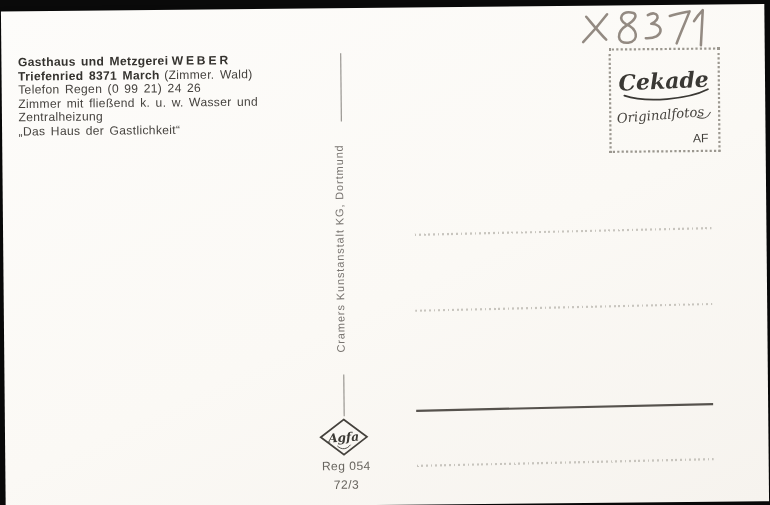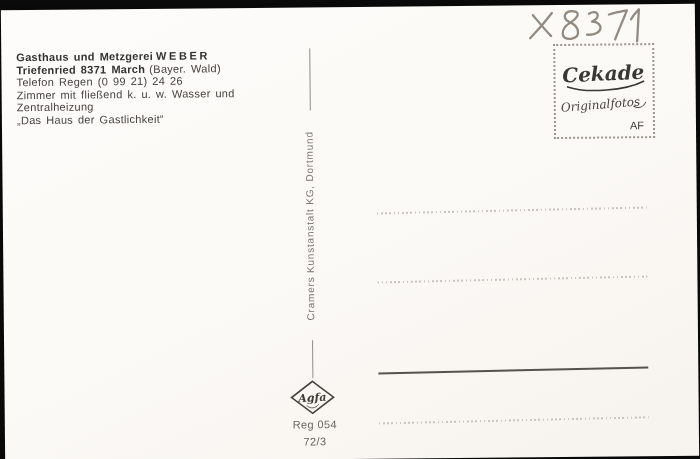--- a/index.html
+++ b/index.html
@@ -81,21 +81,21 @@
 <body>
 
 <div class="scan-stage">
   <div class="card">
 
     <div class="info-block">
       <div>
         <span class="info-bold">Gasthaus und Metzgerei</span><span class="owner-name">WEBER</span>
       </div>
       <div>
-        <span class="info-bold">Triefenried 8371 March</span><span class="region">(Bayer. Wald)</span>
+        <span class="info-bold">Triefenried 8371 March</span><span class="region">(Zimmer. Wald)</span>
       </div>
       <div>Telefon Regen (0 99 21) 24 26</div>
       <div>Zimmer mit fließend k. u. w. Wasser und</div>
       <div>Zentralheizung</div>
       <div>„Das Haus der Gastlichkeit“</div>
     </div>
 
     <svg class="handwriting" width="135" height="48" viewBox="0 0 135 48" role="img" aria-label="x 8371">
       <g fill="none" stroke="#8a8078" stroke-width="2.3" stroke-linecap="round" stroke-linejoin="round" opacity="0.92">
         <path d="M17,10 C22,16 30,26 35,31"></path>

